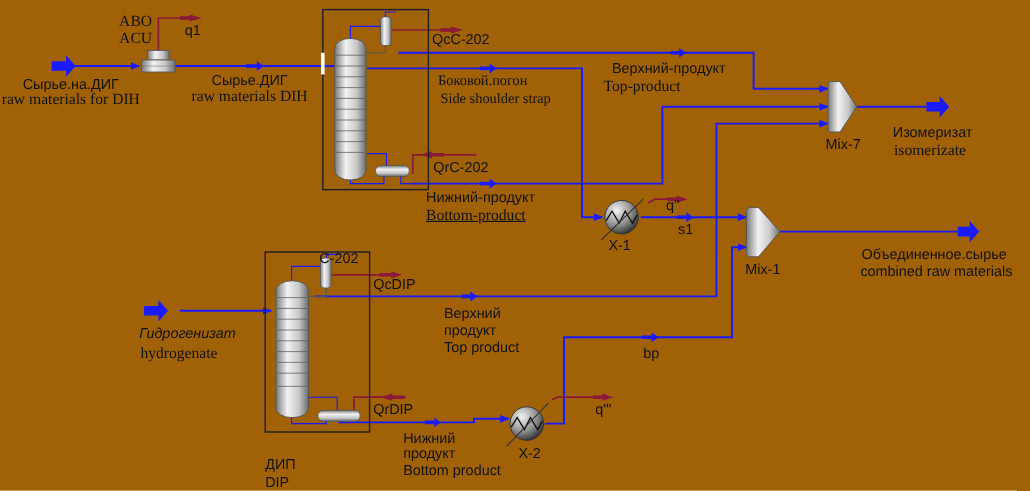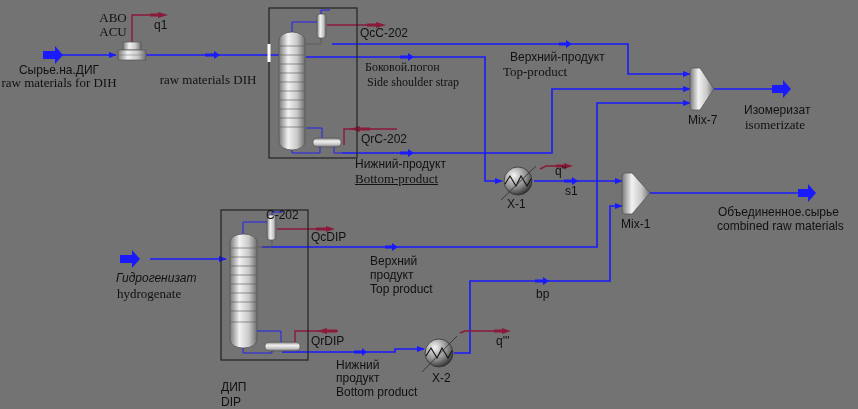--- a/index.html
+++ b/index.html
@@ -1,16 +1,16 @@
 <!DOCTYPE html>
 <html><head>
 <meta charset="utf-8">
 <style>
   html, body { margin: 0; padding: 0; background: #ffffff; }
-  #canvas { position: relative; width: 858px; height: 409px; overflow: hidden; background: #737373; }
+  #canvas { position: relative; width: 858px; height: 409px; overflow: hidden; background: #a16207; }
   svg { position: absolute; left: 0; top: 0; }
   .lbl { position: absolute; white-space: nowrap; color: #111; line-height: 1.05; }
   .sans { font-family: "Liberation Sans", sans-serif; font-size: 12px; }
   .serif { font-family: "Liberation Serif", serif; font-size: 13px; }
   .ctr { text-align: center; }
 </style>
 </head>
 <body>
 
 <div id="canvas">
@@ -195,20 +195,21 @@
 
 <div class="lbl serif ctr" style="left:88px;top:11px;width:50px;">
   <div>АВО</div>
   <div>ACU</div>
 </div>
 <div class="lbl sans" style="left:154px;top:19px;">q1</div>
 
 <div class="lbl sans ctr" style="left:0px;top:64px;width:118px;">Сырье.на.ДИГ</div>
 <div class="lbl serif ctr" style="left:0px;top:76px;width:118px;">raw materials for DIH</div>
 
+<div class="lbl sans ctr" style="left:150px;top:61px;width:116px;">Сырье.ДИГ</div>
 <div class="lbl serif ctr" style="left:150px;top:73px;width:116px;">raw materials DIH</div>
 
 <div class="lbl sans" style="left:360px;top:27px;">QcC-202</div>
 <div class="lbl sans" style="left:365px;top:61px;font-family:Liberation Serif, serif;">Боковой.погон</div>
 <div class="lbl serif" style="left:367px;top:76px;font-size:12px;">Side shoulder   strap</div>
 
 <div class="lbl sans" style="left:510px;top:51px;">Верхний-продукт</div>
 <div class="lbl serif" style="left:503px;top:65px;">Top-product</div>
 
 <div class="lbl sans" style="left:361px;top:133px;">QrC-202</div>

